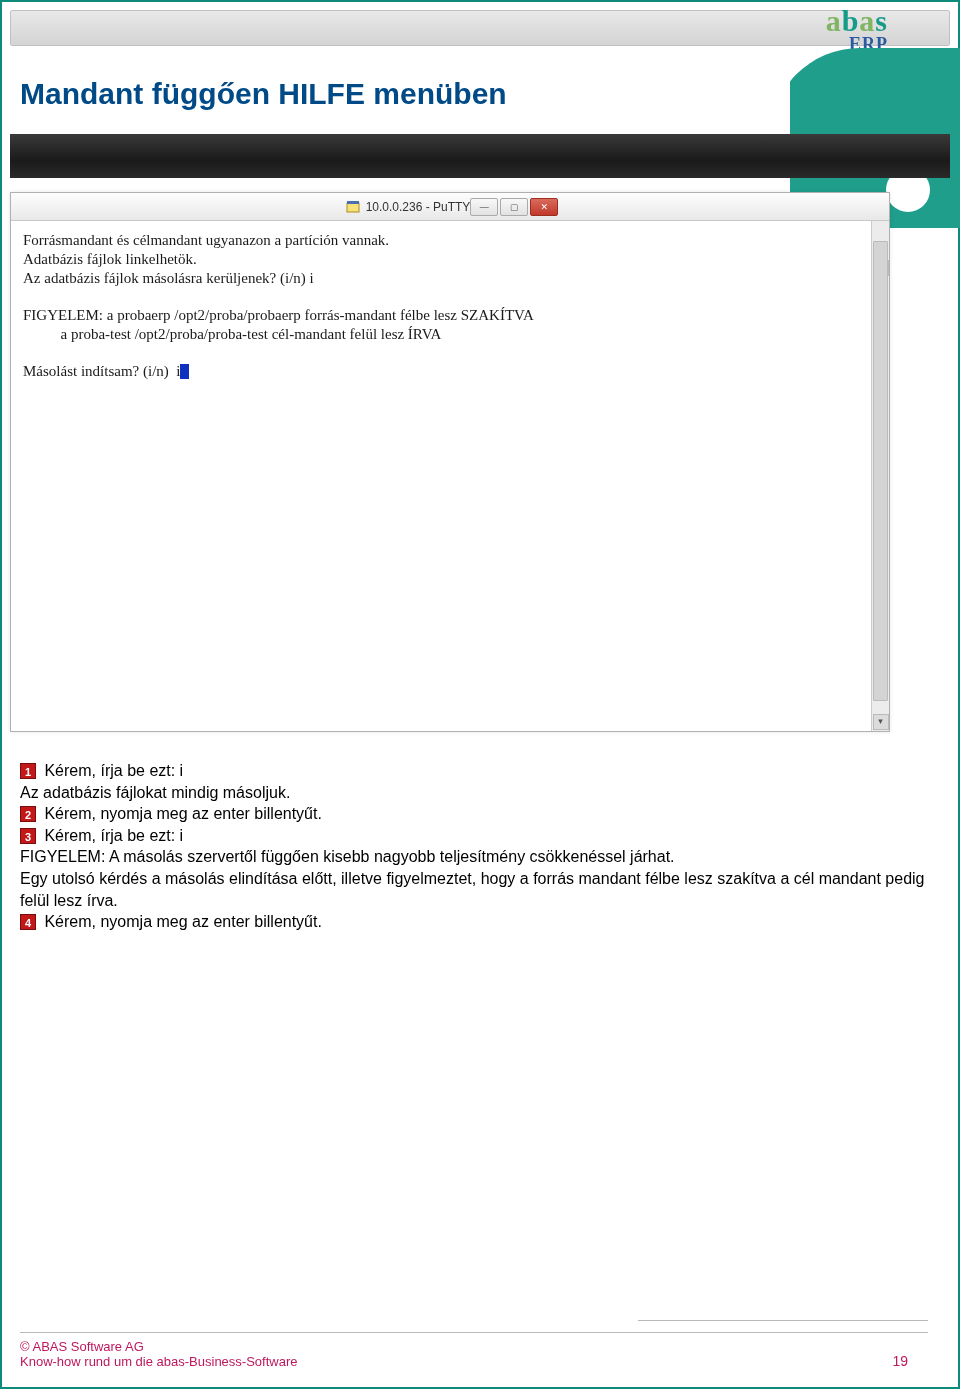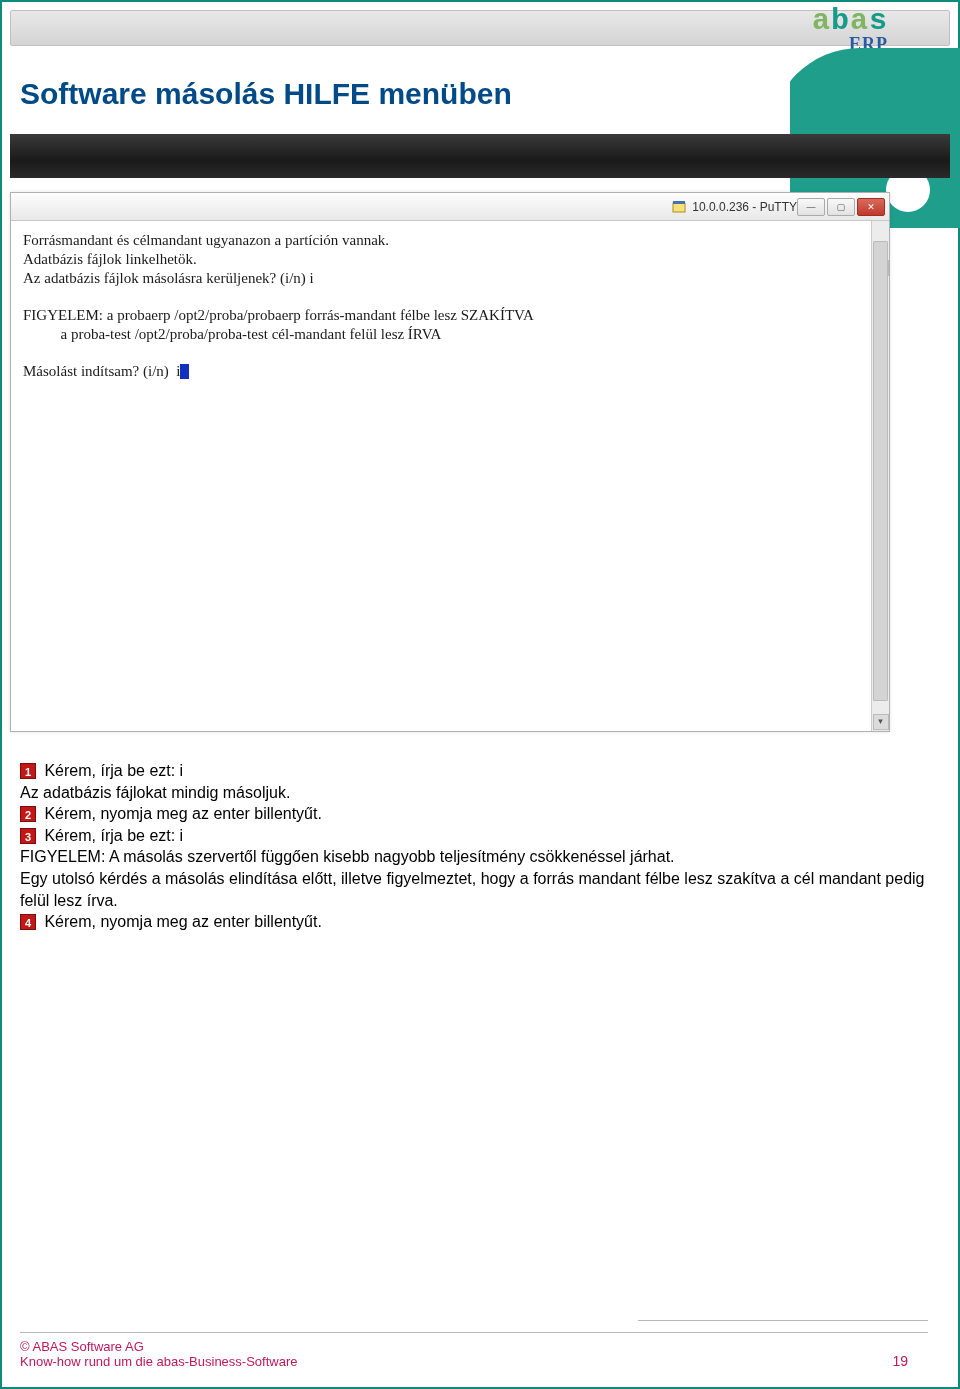--- a/index.html
+++ b/index.html
@@ -27,21 +27,21 @@
     border-radius: 2px;
   }
   
   .logo-top {
     position: absolute;
     top: 2px;
     right: 70px;
     text-align: right;
   }
   .logo-abas {
-    font-family: Liberation Mono, monospace;
+    font-family: Liberation Serif, serif;
     font-weight: bold;
     font-size: 30px;
     letter-spacing: 1px;
   }
   .logo-abas .g1 { color: #7fb563; }
   .logo-abas .g2 { color: #169b89; }
   .logo-erp {
     font-family: Liberation Serif, serif;
     font-weight: bold;
     font-size: 18px;
@@ -86,21 +86,21 @@
     border: 1px solid #b0b0b0;
     background: #fff;
     box-shadow: 0 0 4px rgba(0,0,0,0.1);
   }
   .putty-titlebar {
     height: 28px;
     background: linear-gradient(#fdfdfd, #e8e8e8);
     border-bottom: 1px solid #c8c8c8;
     display: flex;
     align-items: center;
-    justify-content: flex-end;
+    justify-content: center;
     padding: 0 4px;
     font-size: 12px;
     color: #333;
   }
   .putty-title-left { display: flex; align-items: center; gap: 6px; padding-left: 4px;}
   .putty-icon { width: 14px; height: 14px; }
   .putty-winbtns { display: flex; gap: 2px; }
   .winbtn {
     width: 28px; height: 18px;
     border: 1px solid #aaa;
@@ -225,21 +225,21 @@
     <div class="logo-erp">ERP</div>
   </div>
 
   <div class="logo-shape">
     <svg viewBox="0 0 170 180" width="170" height="180">
       <path d="M170 0 L170 180 L70 180 A90 90 0 0 1 70 0 Z" fill="#1f9e8c"></path>
       <circle cx="118" cy="142" r="22" fill="#ffffff"></circle>
     </svg>
   </div>
 
-  <div class="slide-title">Software másolás HILFE menüben</div>
+  <div class="slide-title">Mandant függően HILFE menüben</div>
 
   <div class="dark-band"></div>
 
   <div class="putty">
     <div class="putty-titlebar">
       <div class="putty-title-left">
         <span class="putty-icon">
           <svg viewBox="0 0 14 14">
               <rect x="1" y="3" width="12" height="9" fill="#f6e27a" stroke="#b08b1e"></rect>
               <rect x="1" y="1" width="12" height="3" fill="#4a6fae"></rect>

